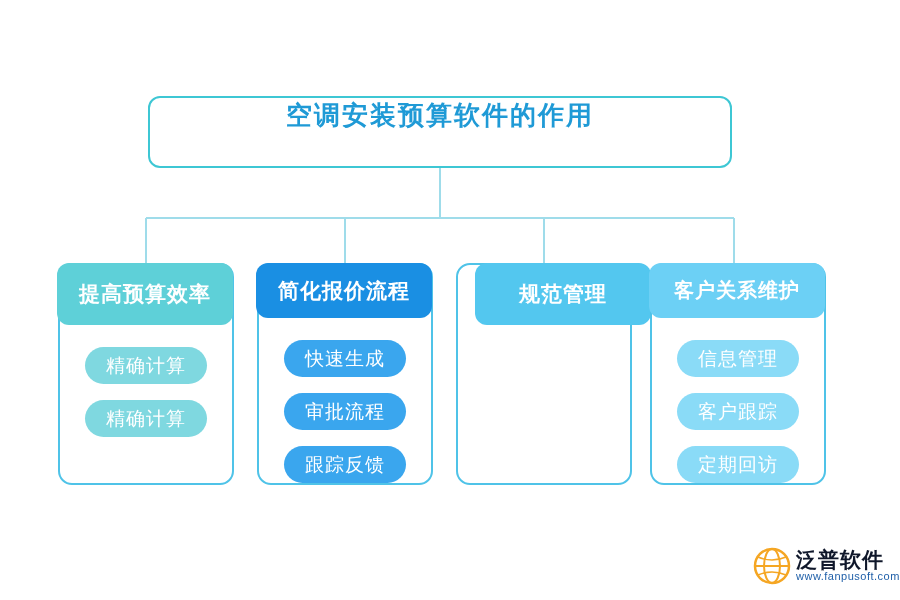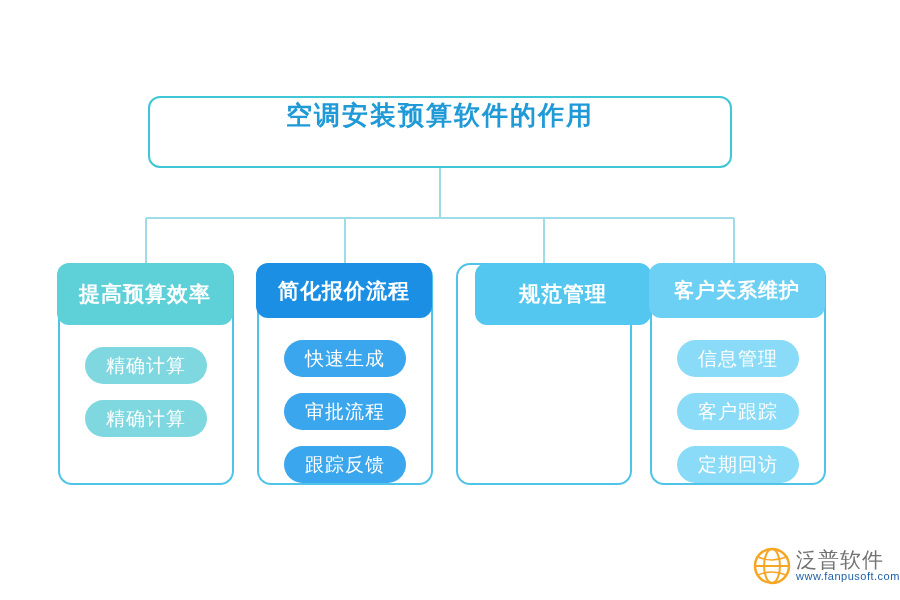--- a/index.html
+++ b/index.html
@@ -129,22 +129,22 @@
   }
   .logo-text {
     margin-left: 4px;
     display: flex;
     flex-direction: column;
     justify-content: center;
     line-height: 1.05;
   }
   .logo-cn {
     font-size: 21px;
-    font-weight: normal;
-    color: #737373;
+    font-weight: bold;
+    color: #0f172a;
     letter-spacing: 1px;
   }
   .logo-en {
     font-size: 11px;
     color: #1f5fa8;
     letter-spacing: 0.5px;
   }
 </style>
 </head>
 <body>

